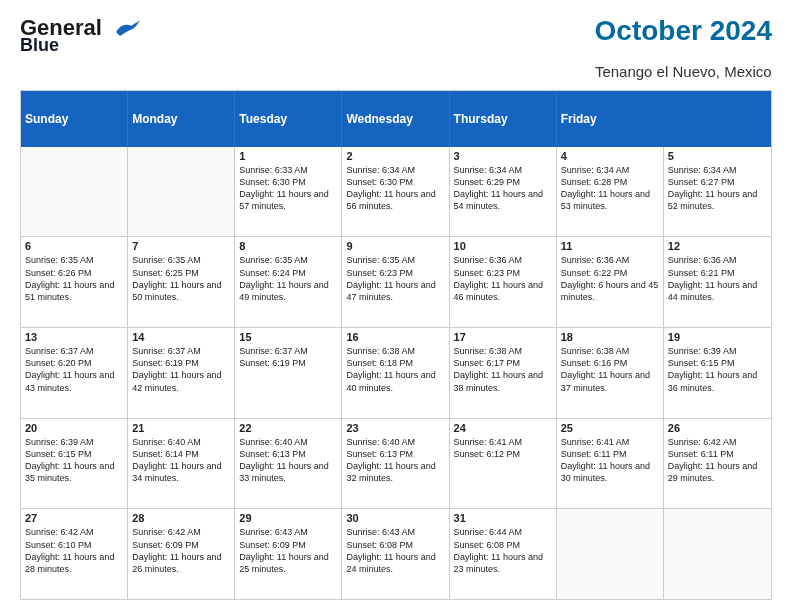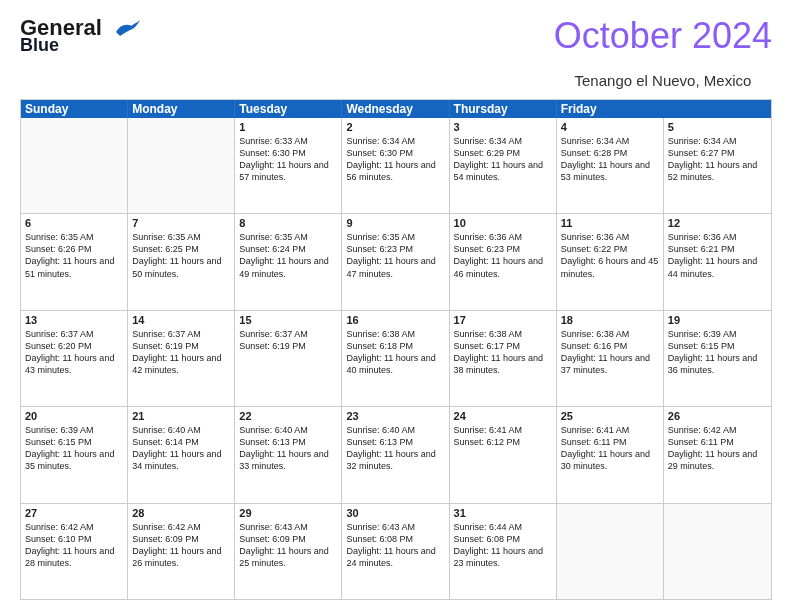--- a/index.html
+++ b/index.html
@@ -25,23 +25,23 @@
     }
     .logo-wrapper {
       display: flex;
       align-items: center;
       gap: 4px;
     }
     .title-block {
       text-align: right;
     }
     .month-title {
-      font-size: 36px;
-      font-weight: normal;
-      color: #8b5cf6;
+      font-size: 28px;
+      font-weight: bold;
+      color: #0369a1;
       line-height: 1.1;
     }
     .location {
       font-size: 15px;
       color: #333;
       margin-top: 16px;
       text-align: center;
     }
     .calendar {
       flex: 1;
@@ -51,21 +51,21 @@
     }
     .cal-header {
       display: grid;
       grid-template-columns: repeat(7, 1fr);
       background: #1565c0;
     }
     .cal-header-cell {
       color: #fff;
       font-size: 12px;
       font-weight: bold;
-      padding: 2px 4px;
+      padding: 21px 4px;
       text-align: left;
       border-right: 1px solid #2176c7;
     }
     .cal-header-cell:last-child { border-right: none; }
     .cal-body {
       flex: 1;
       display: flex;
       flex-direction: column;
     }
     .cal-row {

